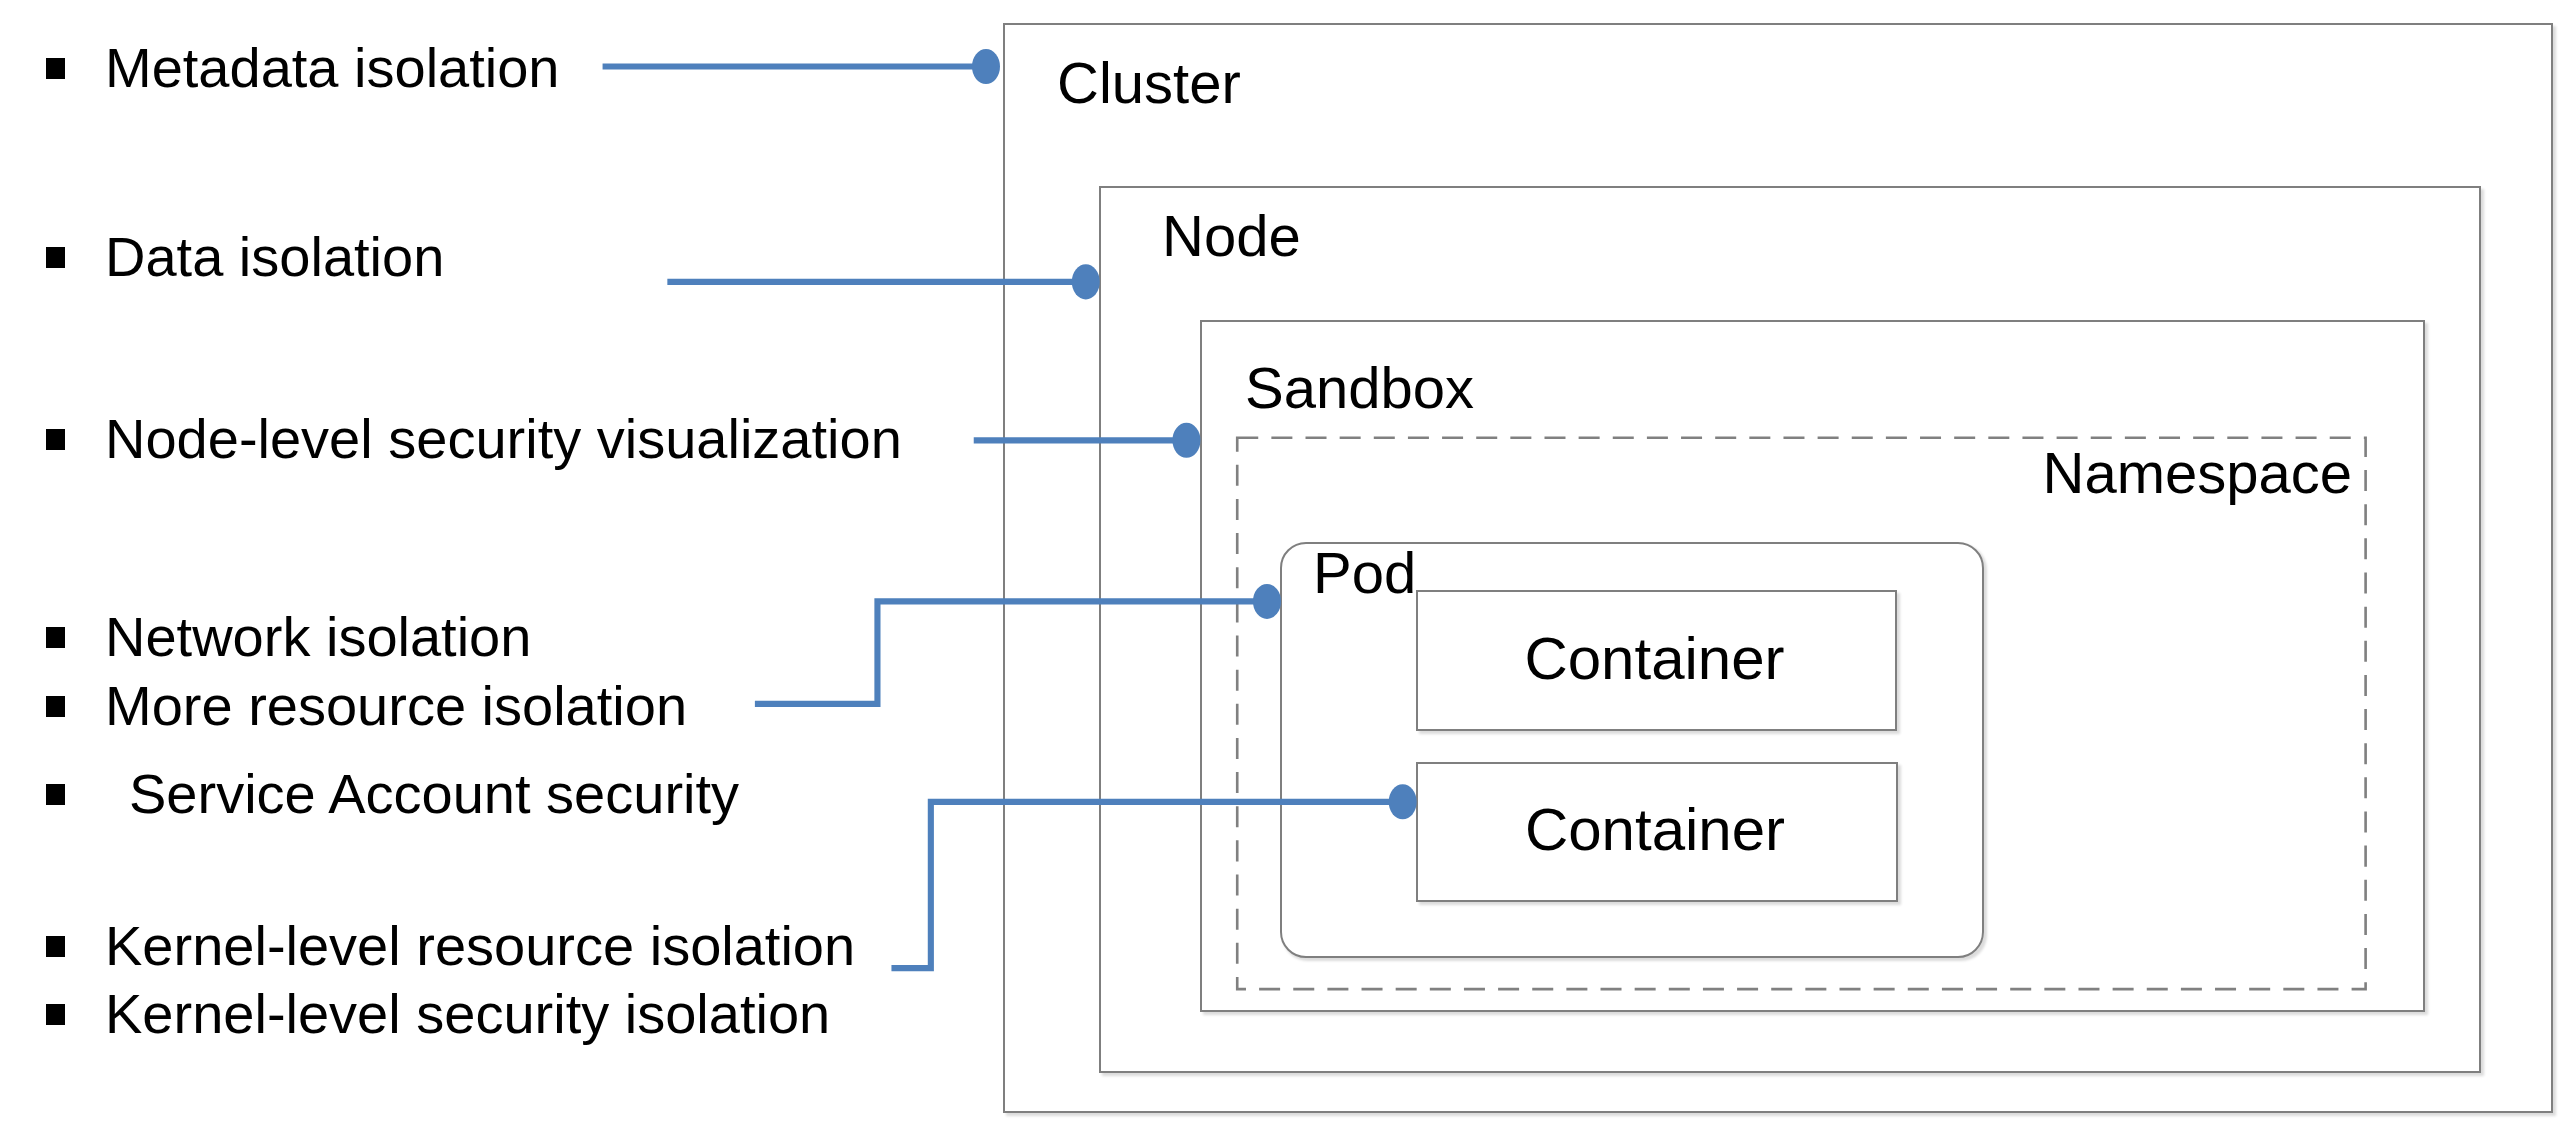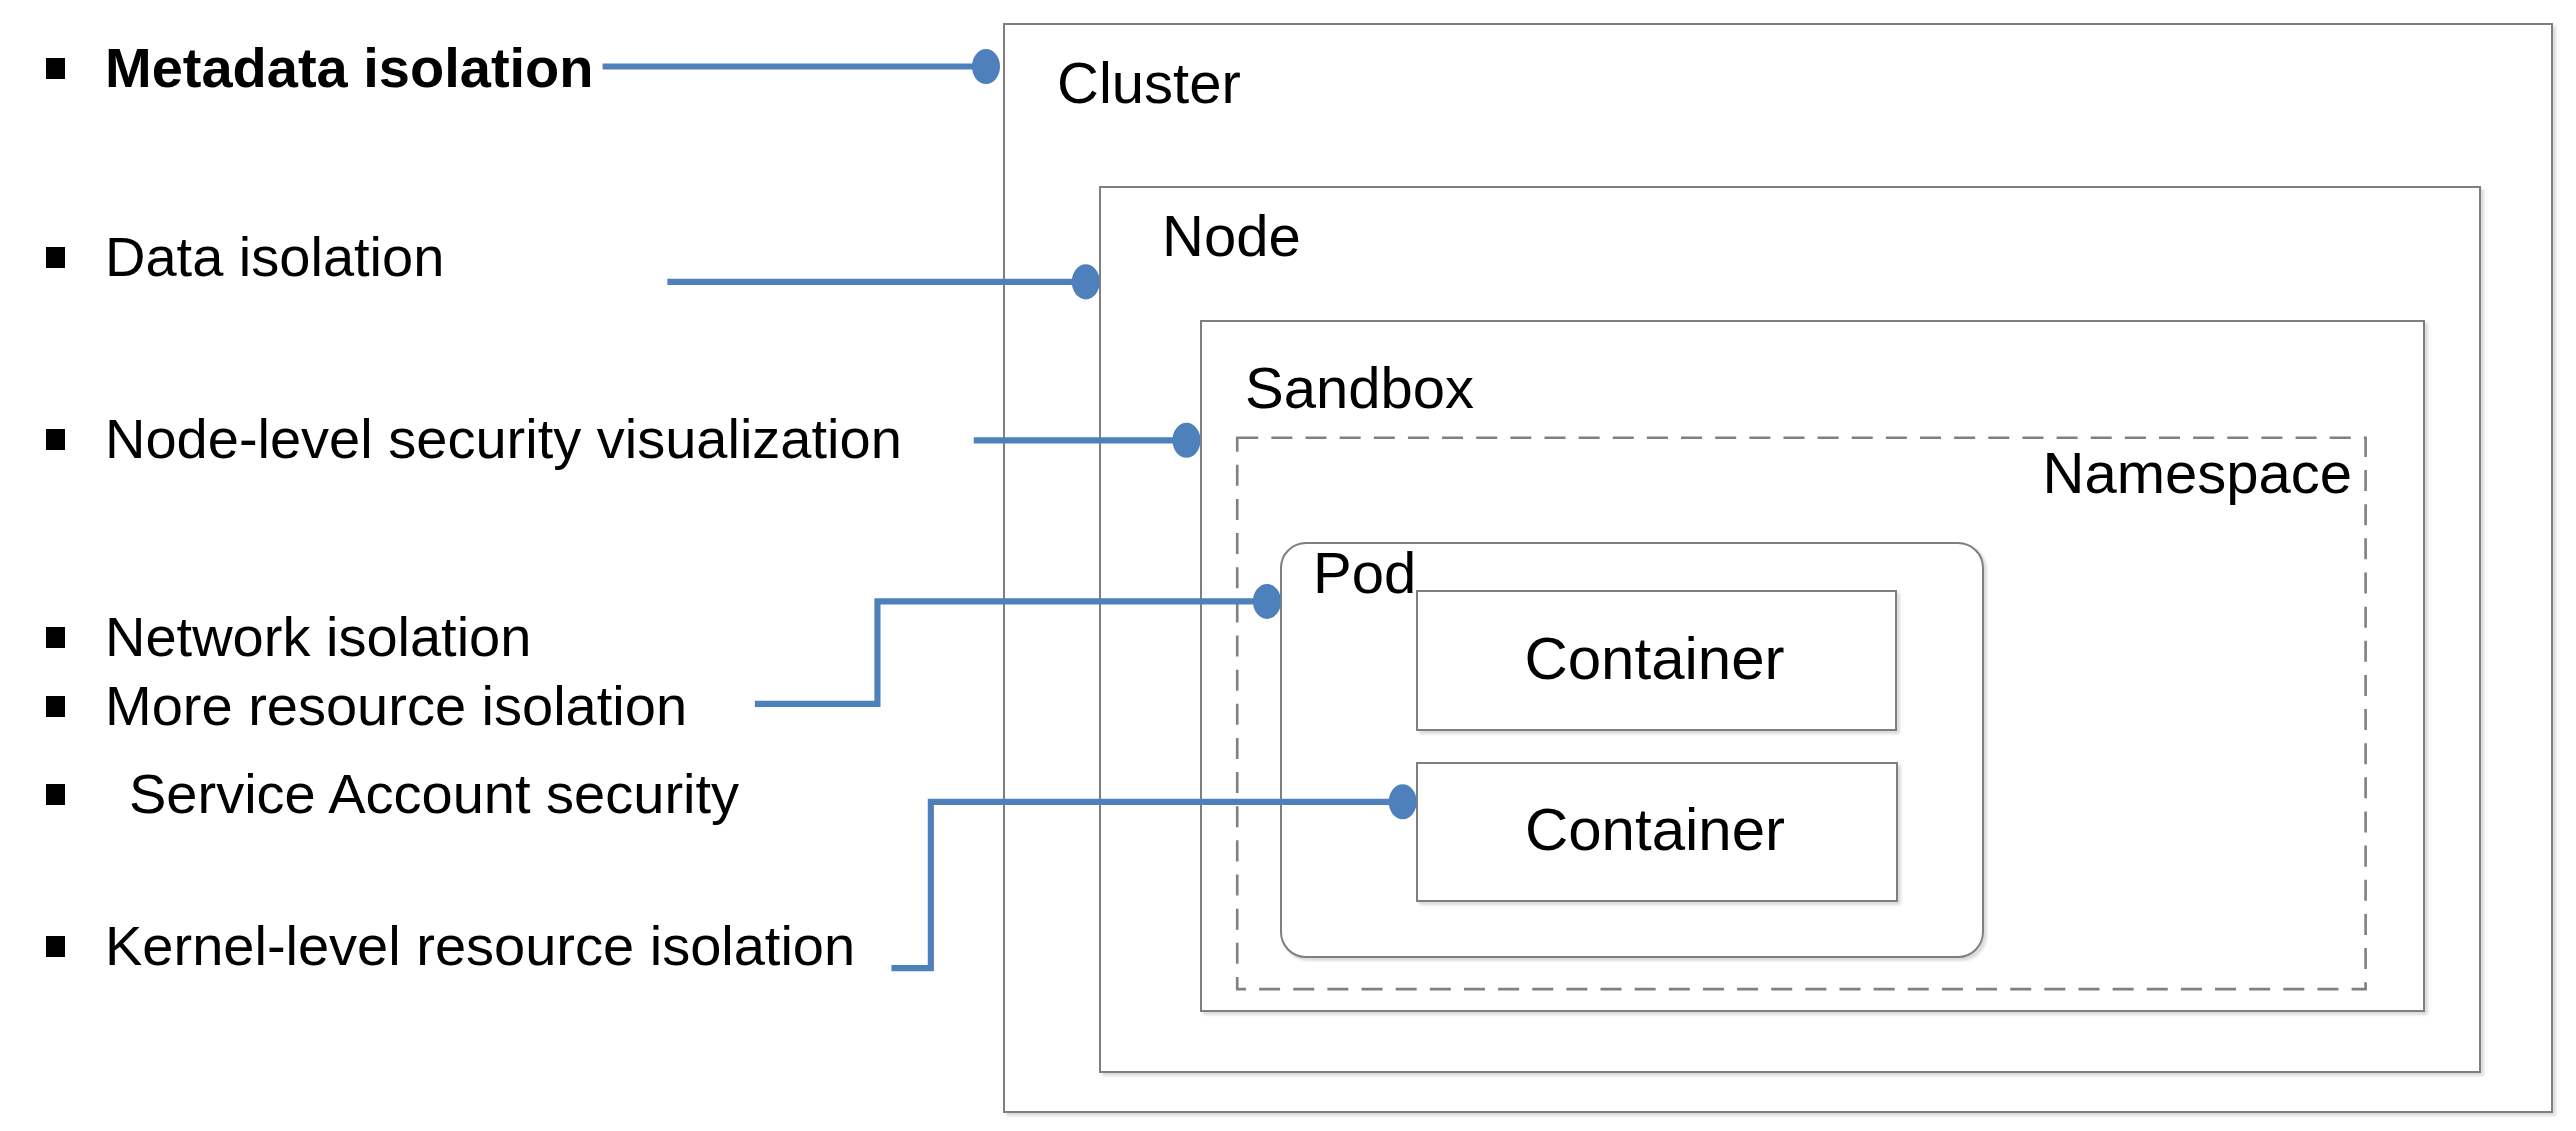--- a/index.html
+++ b/index.html
@@ -68,21 +68,21 @@
     width: 19px;
     height: 21px;
     background: #000000;
     margin-right: 40px;
     flex: 0 0 auto;
   }
   .bullet-text {
     font-size: 56px;
     line-height: 70px;
   }
-  .row-1 { top: 33px; font-weight: bold;   }
+  .row-1 { top: 33px;   }
   .row-2 { top: 222px;  }
   .row-3 { top: 281px;  }
   .row-4 { top: 404px;  }
   .row-5 { top: 602px;  }
   .row-6 { top: 671px;  }
   .row-7 { top: 759px; gap: 24px;  }
   .row-8 { top: 911px; }
   .row-9 { top: 979px; }
 
   
@@ -146,20 +146,24 @@
     <span class="bullet-text">More resource isolation</span>
   </div>
   <div class="bullet-row row-7">
     <span class="bullet-square"></span>
     <span class="bullet-text">Service Account security</span>
   </div>
   <div class="bullet-row row-8">
     <span class="bullet-square"></span>
     <span class="bullet-text">Kernel-level resource isolation</span>
   </div>
+  <div class="bullet-row row-9">
+    <span class="bullet-square"></span>
+    <span class="bullet-text">Kernel-level security isolation</span>
+  </div>
 
   <svg class="overlay" viewBox="0 0 2942 1292">
     <rect class="namespace-rect" x="1413" y="500" width="1289" height="630" stroke="#808080"></rect>
 
     <path class="connector" stroke="#4E80BC" d="M 688 76 H 1126"></path>
     <ellipse cx="1126" cy="76" rx="16" ry="20" fill="#4E80BC"></ellipse>
 
     <path class="connector" stroke="#4E80BC" d="M 762 322 H 1240"></path>
     <ellipse cx="1240" cy="322" rx="16" ry="20" fill="#4E80BC"></ellipse>
 

